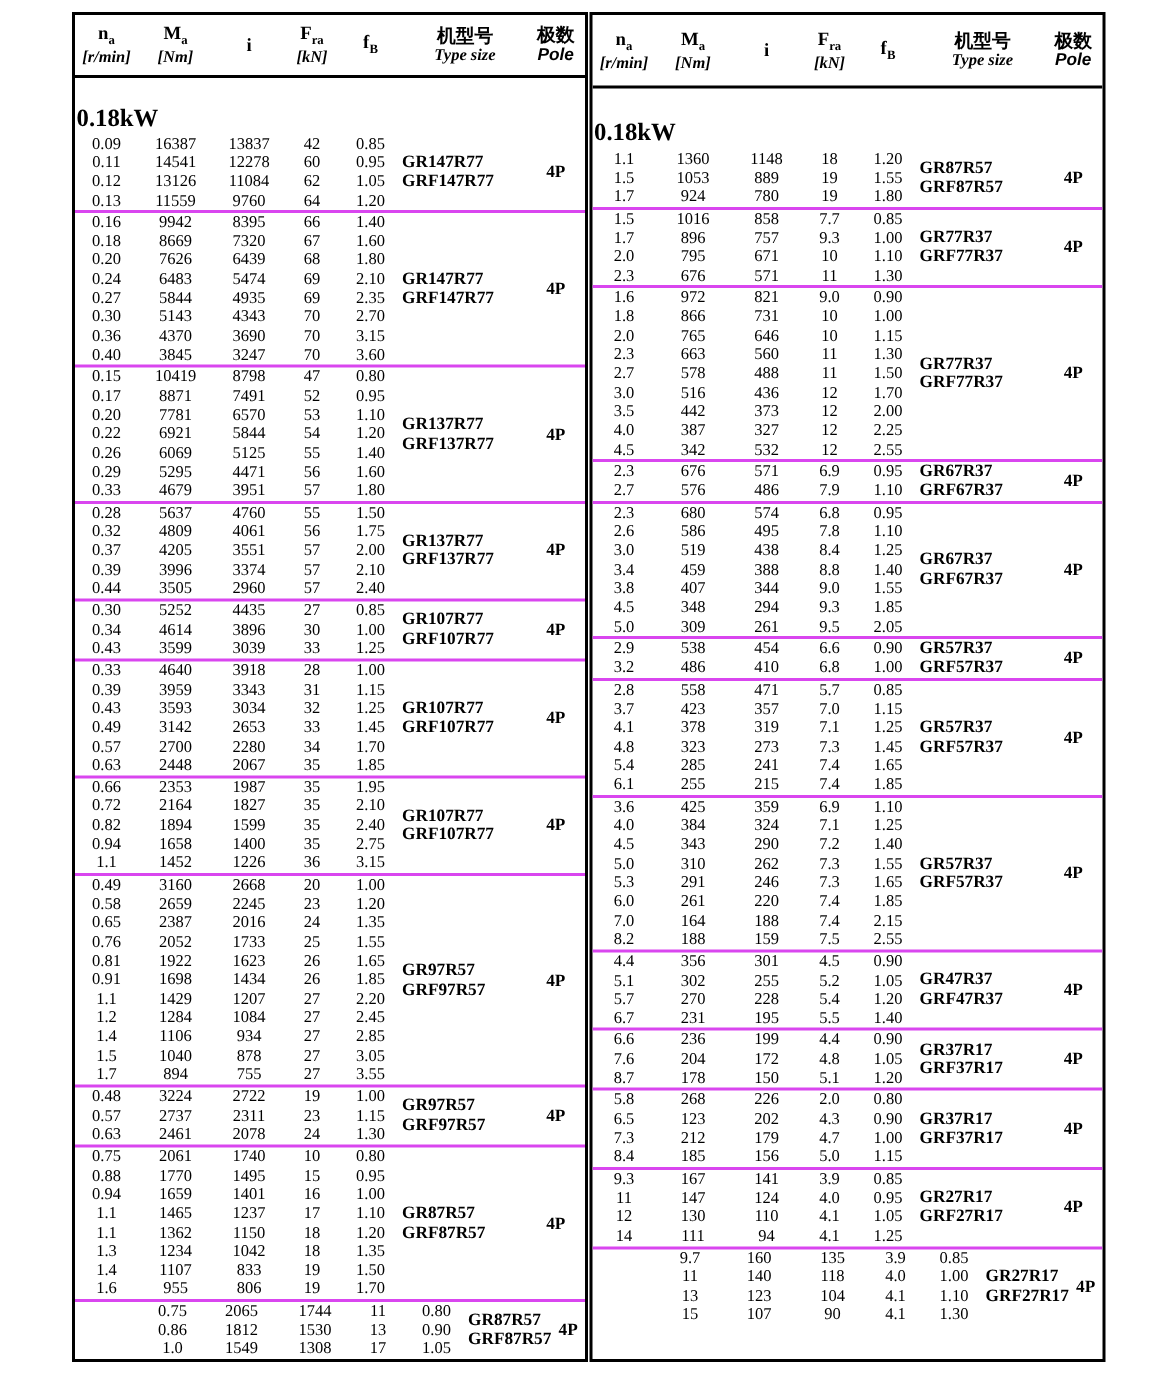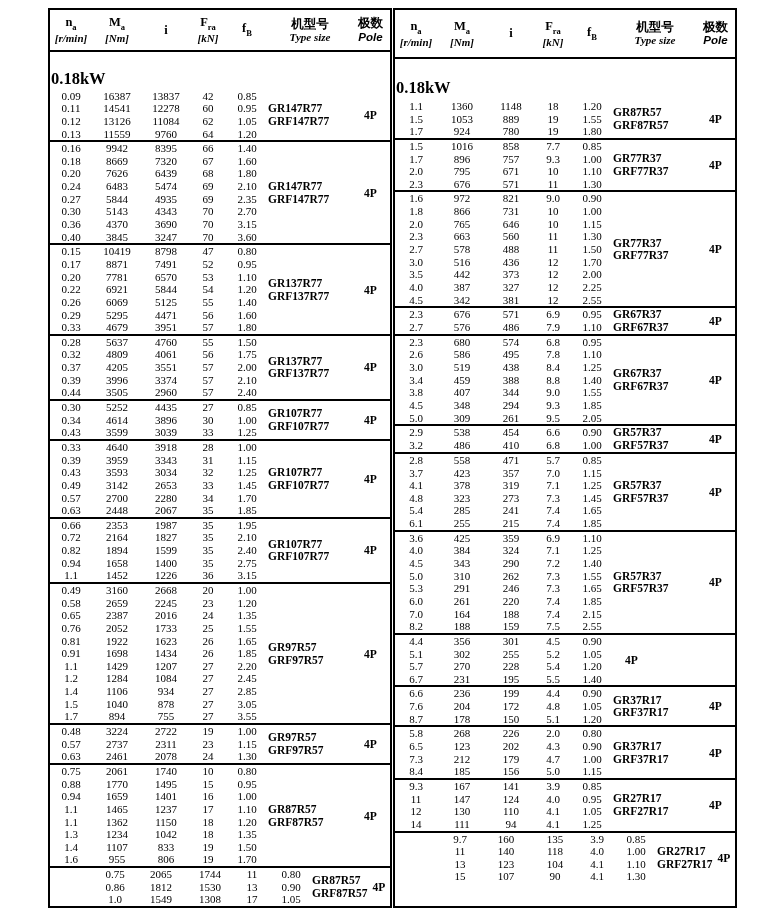--- a/index.html
+++ b/index.html
@@ -9,21 +9,21 @@
   .gtable{width:344px;height:900px;border:2.5px solid #000;box-sizing:border-box;
           display:flex;flex-direction:column;background:#fff;overflow:hidden;}
   .thead{display:grid;grid-template-columns:42px 50px 48px 36px 42px 84px 37px;
          height:47px;border-bottom:2.5px solid #000;align-items:center;}
   .hcell{display:flex;flex-direction:column;align-items:center;justify-content:center;line-height:1.15;}
   .sym{font-weight:bold;font-size:12.5px;white-space:nowrap;}
   .sym sub{font-size:8.5px;}
   .unit{font-weight:bold;font-size:11px;white-space:nowrap;font-style:italic;}
   .pole-unit{font-family:"Liberation Sans",sans-serif;font-size:11.5px;}
   .section{height:25px;display:flex;align-items:center;font-weight:bold;font-size:16.5px;padding-left:1px;margin-top:16px;}
-  .block{display:flex;border-bottom:2px solid #000000;}
+  .block{display:flex;border-bottom:2px solid #d946ef;}
   .block.last{border-bottom:none;margin-left:44px;}
   .rows{width:218px;}
   .row{display:grid;grid-template-columns:42px 50px 48px 36px 42px;height:12.65px;align-items:center;}
   .cell{text-align:center;font-size:11px;line-height:12.65px;white-space:nowrap;}
   .btype{width:84px;display:flex;flex-direction:column;justify-content:center;
          font-weight:bold;font-size:11.5px;}
   .tline{line-height:12.8px;white-space:nowrap;}
   .bpole{width:37px;display:flex;align-items:center;justify-content:center;
          font-weight:bold;font-size:11.5px;}
   .filler{flex:1;}
@@ -756,21 +756,21 @@
             <div class="row">
               <div class="cell">4.0</div>
               <div class="cell">387</div>
               <div class="cell">327</div>
               <div class="cell">12</div>
               <div class="cell">2.25</div>
             </div>
             <div class="row">
               <div class="cell">4.5</div>
               <div class="cell">342</div>
-              <div class="cell">381</div>
+              <div class="cell">532</div>
               <div class="cell">12</div>
               <div class="cell">2.55</div>
             </div>
           </div>
           <div class="btype">
             <div class="tline">GR77R37</div>
             <div class="tline">GRF77R37</div>
           </div>
           <div class="bpole">4P</div>
         </div>
@@ -1017,20 +1017,24 @@
               <div class="cell">5.4</div>
               <div class="cell">1.20</div>
             </div>
             <div class="row">
               <div class="cell">6.7</div>
               <div class="cell">231</div>
               <div class="cell">195</div>
               <div class="cell">5.5</div>
               <div class="cell">1.40</div>
             </div>
+          </div>
+          <div class="btype">
+            <div class="tline">GR47R37</div>
+            <div class="tline">GRF47R37</div>
           </div>
           <div class="bpole">4P</div>
         </div>
         <div class="block">
           <div class="rows">
             <div class="row">
               <div class="cell">6.6</div>
               <div class="cell">236</div>
               <div class="cell">199</div>
               <div class="cell">4.4</div>

